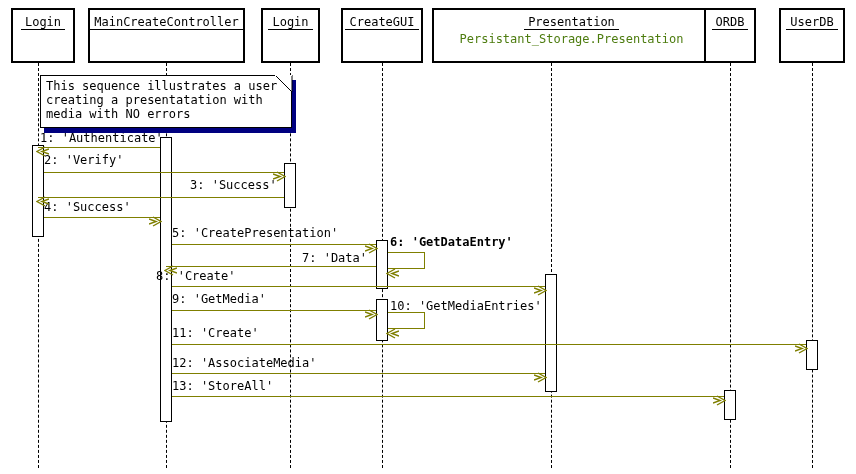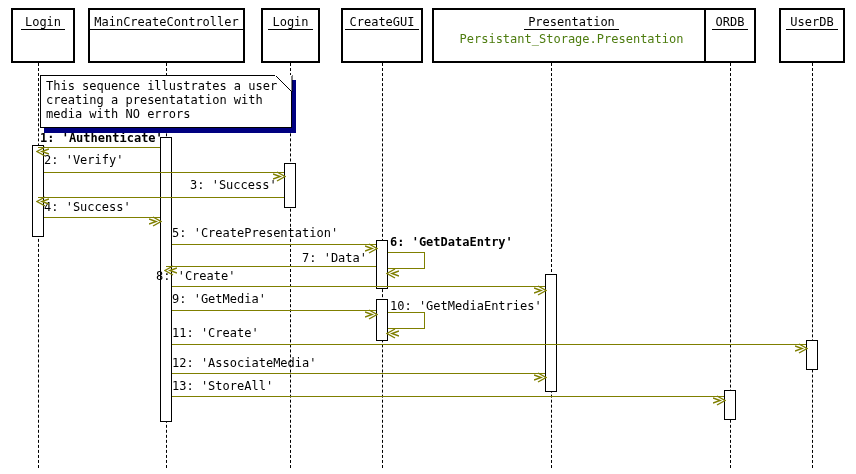--- a/index.html
+++ b/index.html
@@ -145,21 +145,21 @@
       <div class="activation" style="left: 724px; top: 390px; height: 30px;"></div>
       <div class="activation" style="left: 806px; top: 340px; height: 30px;"></div>
     </div>
 
   <div id="messages">
       <div class="msg-line" style="left: 38px; top: 147px; width: 122px;"></div>
       <div class="arrow" style="top: 142px; left: 36px;"><svg width="13" height="11" viewBox="0 0 13 11">
           <polyline points="9,1 1,5.5 9,10" fill="none" stroke="#7f7f00" stroke-width="1.4"></polyline>
           <polyline points="13,3 6,5.5 13,8" fill="none" stroke="#7f7f00" stroke-width="1.4"></polyline>
         </svg></div>
-      <div class="msg-label" style="left: 40px; top: 132px; font-weight: bold;">1: 'Authenticate'</div>
+      <div class="msg-label" style="left: 40px; top: 132px;">1: 'Authenticate'</div>
       <div class="msg-line" style="left: 44px; top: 172px; width: 240px;"></div>
       <div class="arrow" style="top: 167px; left: 273px;"><svg width="13" height="11" viewBox="0 0 13 11">
           <polyline points="4,1 12,5.5 4,10" fill="none" stroke="#7f7f00" stroke-width="1.4"></polyline>
           <polyline points="0,3 7,5.5 0,8" fill="none" stroke="#7f7f00" stroke-width="1.4"></polyline>
         </svg></div>
       <div class="msg-label" style="left: 44px; top: 154px; text-align: center;">2: 'Verify'</div>
       <div class="msg-line" style="left: 38px; top: 197px; width: 246px;"></div>
       <div class="arrow" style="top: 192px; left: 36px;"><svg width="13" height="11" viewBox="0 0 13 11">
           <polyline points="9,1 1,5.5 9,10" fill="none" stroke="#7f7f00" stroke-width="1.4"></polyline>
           <polyline points="13,3 6,5.5 13,8" fill="none" stroke="#7f7f00" stroke-width="1.4"></polyline>

